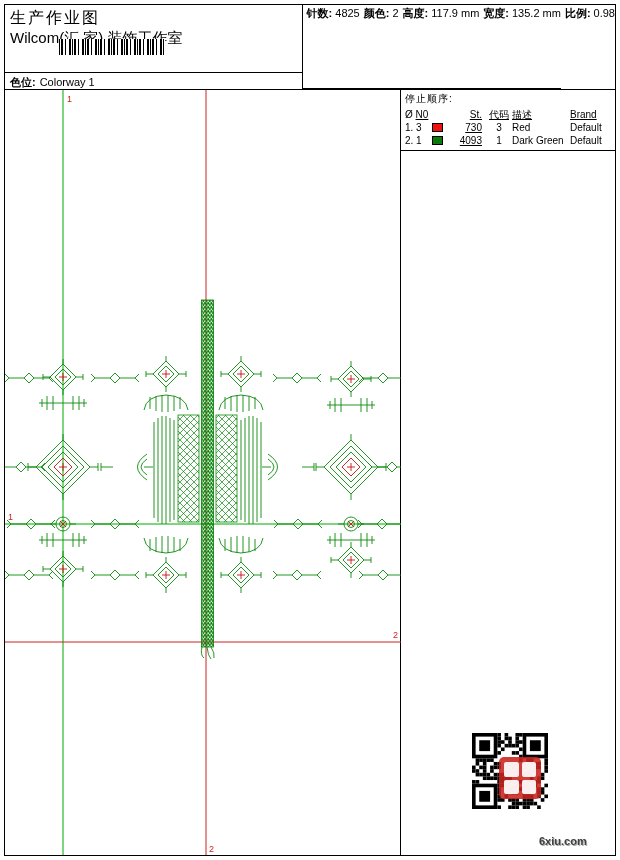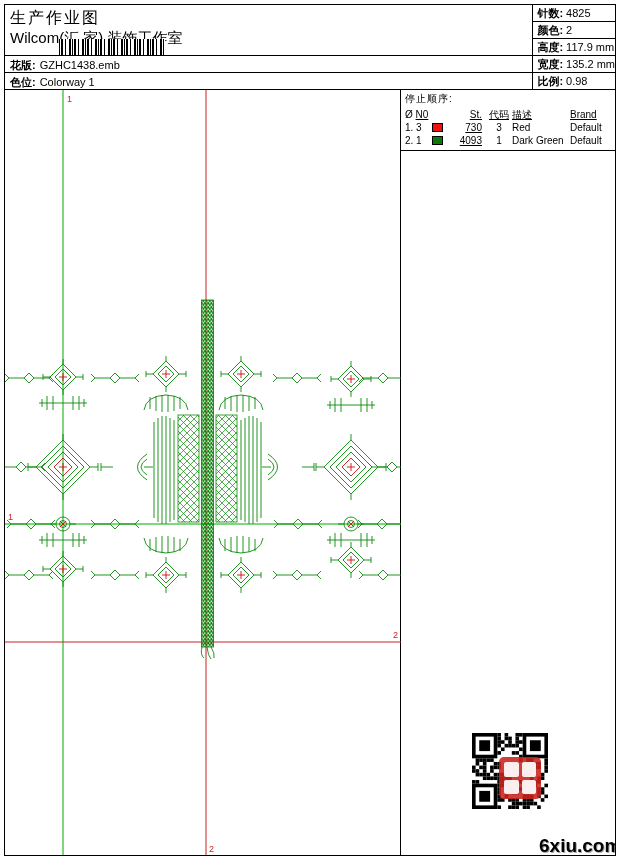--- a/index.html
+++ b/index.html
@@ -10,21 +10,21 @@
   .header{position:absolute;left:0;top:0;width:100%;height:84px;border-bottom:1px solid #000;display:flex;box-sizing:border-box;}
   .header{height:85px;}
   .header-left{width:530px;border-right:1px solid #000;position:relative;box-sizing:border-box;}
   .doc-title{position:absolute;left:5px;top:3px;font-size:16px;font-weight:normal;letter-spacing:2px;}
   .studio{position:absolute;left:5px;top:24px;font-size:15px;}
   .barcode{position:absolute;left:54px;top:34px;width:106px;height:16px;
     background:repeating-linear-gradient(90deg,#000 0 1px,#fff 1px 2px,#000 2px 4px,#fff 4px 6px,#000 6px 7px,#fff 7px 10px,#000 10px 12px,#fff 12px 13px);}
   .meta-row{position:absolute;left:0;width:100%;height:17px;border-top:1px solid #000;font-size:11px;box-sizing:border-box;padding:2px 0 0 5px;}
   .meta1{top:50px;} .meta2{top:67px;}
   .meta-row b{font-weight:bold;margin-right:4px;}
-  .header-info{flex:1;display:flex;flex-direction:column;font-size:11px;}
+  .header-info{flex:1;display:flex;flex-direction:row;font-size:11px;}
   .info-row{flex:1;border-bottom:1px solid #000;padding:1px 0 0 4px;box-sizing:border-box;white-space:nowrap;}
   .info-row:last-child{border-bottom:none;}
   .info-row b{font-weight:bold;margin-right:3px;}
 
   
   .main{position:absolute;left:0;top:85px;right:0;bottom:0;display:flex;}
   .canvas{width:401px;border-right:1px solid #000;position:relative;box-sizing:content-box;background:#fff;}
   .design-svg{position:absolute;left:0;top:0;}
   .design-svg .g{stroke:#0a8a0a;stroke-width:0.9;fill:none;}
   .design-svg .r{stroke:#cc1111;stroke-width:0.9;fill:none;}
@@ -41,36 +41,33 @@
   .tt .num{text-align:right;padding-right:4px;text-decoration:underline;}
   .tt .ctr{text-align:center;}
   .swatch{width:11px;height:9px;border:1px solid #000;box-sizing:border-box;}
 
   
   .qr-wrap{position:absolute;left:71px;top:643px;width:76px;height:76px;}
   .qr-wrap svg{width:76px;height:76px;display:block;}
   .seal{position:absolute;left:98px;top:667px;width:42px;height:42px;background:rgba(200,35,30,0.88);border-radius:5px;
         display:grid;grid-template-columns:1fr 1fr;grid-template-rows:1fr 1fr;gap:3px;padding:5px;box-sizing:border-box;}
   .seal span{background:rgba(255,255,255,0.92);border-radius:2px;}
-  .watermark{position:absolute;left:138px;top:745px;font-size:19px;font-weight:bold;color:#000000;text-shadow:1px 1px 0 #aaa;white-space:nowrap;}
+  .watermark{position:absolute;left:138px;top:745px;font-size:11px;font-weight:bold;color:#404040;text-shadow:1px 1px 0 #aaa;white-space:nowrap;}
 </style>
 </head>
 <body>
 
 <div class="stage">
 <div class="page">
 
   <div class="header">
     <div class="header-left">
       <div class="doc-title">生产作业图</div>
       <div class="studio">Wilcom(汇 家) 装饰工作室</div>
       <div class="barcode"></div>
-      <div class="meta-row meta1">
-        <b>花版:</b><span>GZHC1438.emb</span>
-      </div>
       <div class="meta-row meta2">
         <b>色位:</b><span>Colorway 1</span>
       </div>
     </div>
     <div class="header-info">
       <div class="info-row"><b>针数:</b><span>4825</span></div>
       <div class="info-row"><b>颜色:</b><span>2</span></div>
       <div class="info-row"><b>高度:</b><span>117.9 mm</span></div>
       <div class="info-row"><b>宽度:</b><span>135.2 mm</span></div>
       <div class="info-row"><b>比例:</b><span>0.98</span></div>

